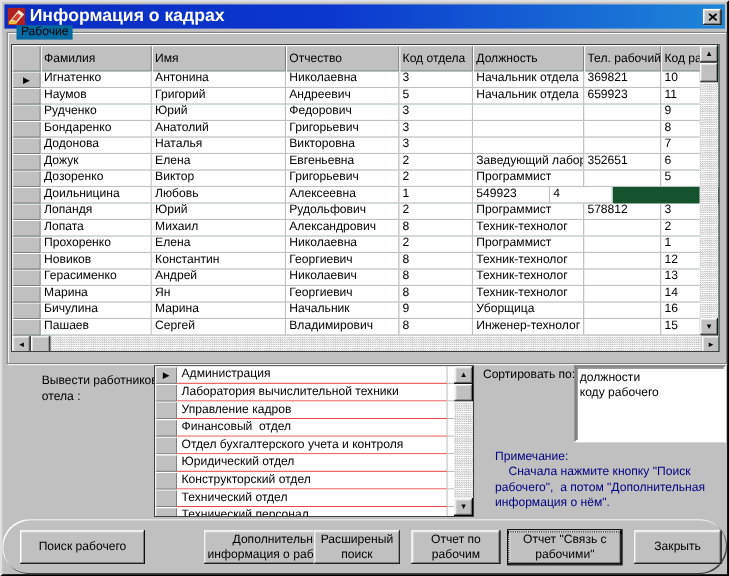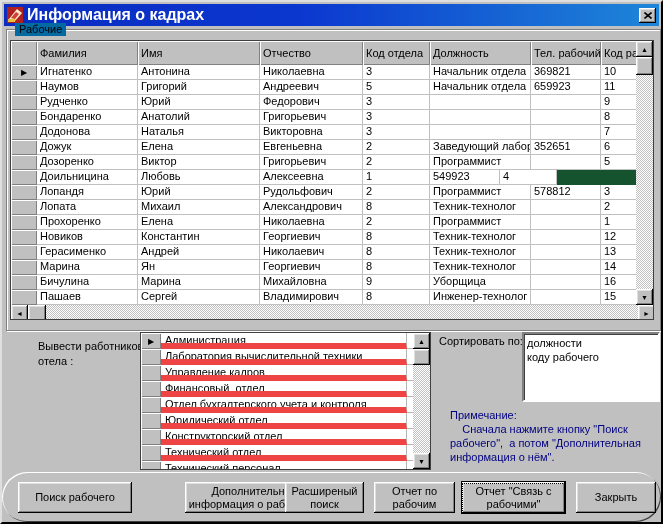--- a/index.html
+++ b/index.html
@@ -55,21 +55,21 @@
   .hscroll .thumb{width:18px;height:16px;}
   
   .filter-label{position:absolute;left:36px;top:337px;font-size:11px;line-height:15px;white-space:pre;}
   .dept-grid{position:absolute;left:138px;top:330px;width:291px;height:138px;
     border:1px solid #404040;background:#fff;overflow:hidden;}
   .dept-row{display:flex;height:16px;}
   .dept-ind{width:20px;flex:0 0 auto;background:#c0c0c0;
     box-shadow:inset 1px 1px 0 #fff,inset -1px -1px 0 #808080;
     display:flex;align-items:center;justify-content:center;font-size:8px;}
   .dept-text{width:246px;flex:0 0 auto;background:#fff;font-size:11px;line-height:14px;
-    padding-left:4px;border-bottom:6px solid #ef4444;border-right:1px solid #b4b4b4;
+    padding-left:4px;border-bottom:1px solid #ef4444;border-right:1px solid #b4b4b4;
     overflow:hidden;white-space:pre;}
   .dept-stub{width:6px;flex:0 0 auto;background:#fff;border-bottom:1px solid #b4b4b4;}
   .dept-vscroll{position:absolute;right:0;top:0;width:17px;height:136px;display:flex;flex-direction:column;}
   .dept-vscroll .sbtn{height:16px;width:17px;}
   .dept-vscroll .thumb{height:16px;width:17px;}
   .sort-label{position:absolute;left:437px;top:333px;font-size:11px;}
   .sort-list{position:absolute;left:520px;top:330px;width:138px;height:70px;background:#fff;
     border:2px solid;border-color:#808080 #fff #fff #808080;
     box-shadow:inset 1px 1px 0 #404040;padding:2px 0 0 3px;overflow:hidden;}
   .sort-item{font-size:11px;line-height:14px;white-space:nowrap;}
@@ -260,21 +260,21 @@
             <div class="gcell bcell c2">Георгиевич</div>
             <div class="gcell bcell c3">8</div>
             <div class="gcell bcell c4">Техник-технолог</div>
             <div class="gcell bcell c5"></div>
             <div class="gcell bcell c6">14</div>
           </div>
           <div class="grow">
             <div class="gcell ind"></div>
             <div class="gcell bcell c0">Бичулина</div>
             <div class="gcell bcell c1">Марина</div>
-            <div class="gcell bcell c2">Михайловна</div>
+            <div class="gcell bcell c2">Начальник</div>
             <div class="gcell bcell c3">9</div>
             <div class="gcell bcell c4">Уборщица</div>
             <div class="gcell bcell c5"></div>
             <div class="gcell bcell c6">16</div>
           </div>
           <div class="grow">
             <div class="gcell ind"></div>
             <div class="gcell bcell c0">Пашаев</div>
             <div class="gcell bcell c1">Сергей</div>
             <div class="gcell bcell c2">Владимирович</div>

